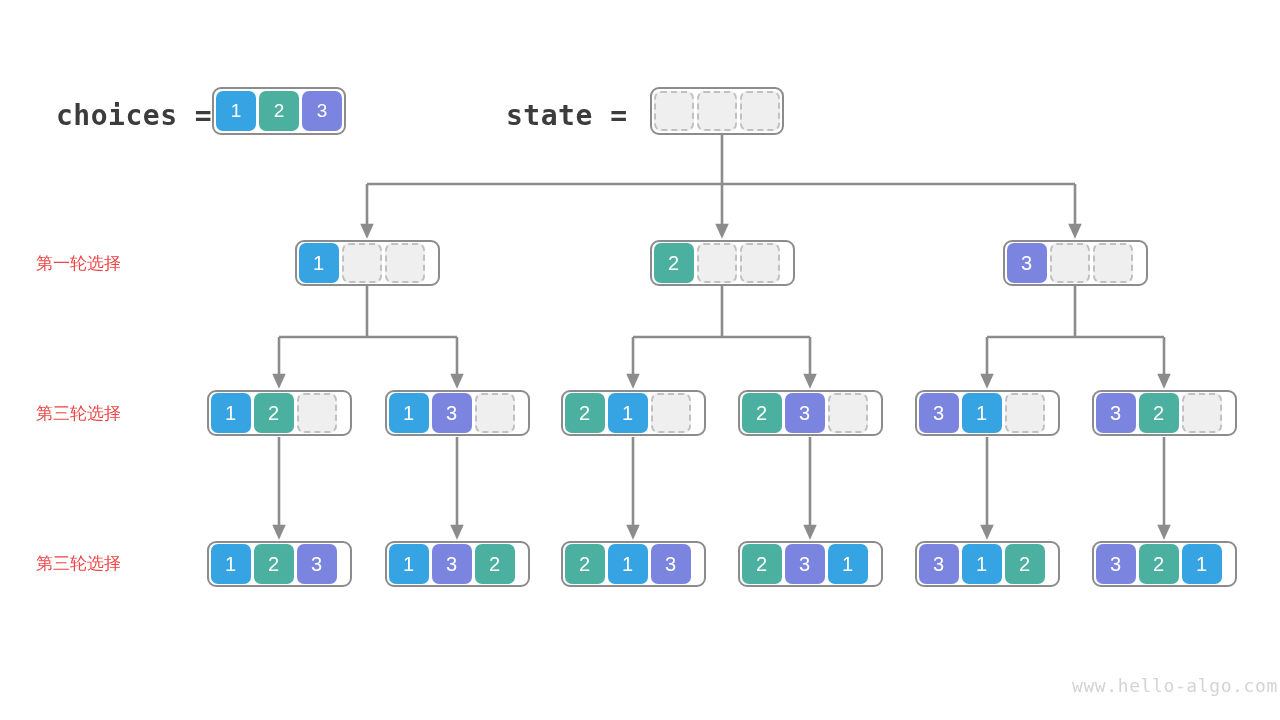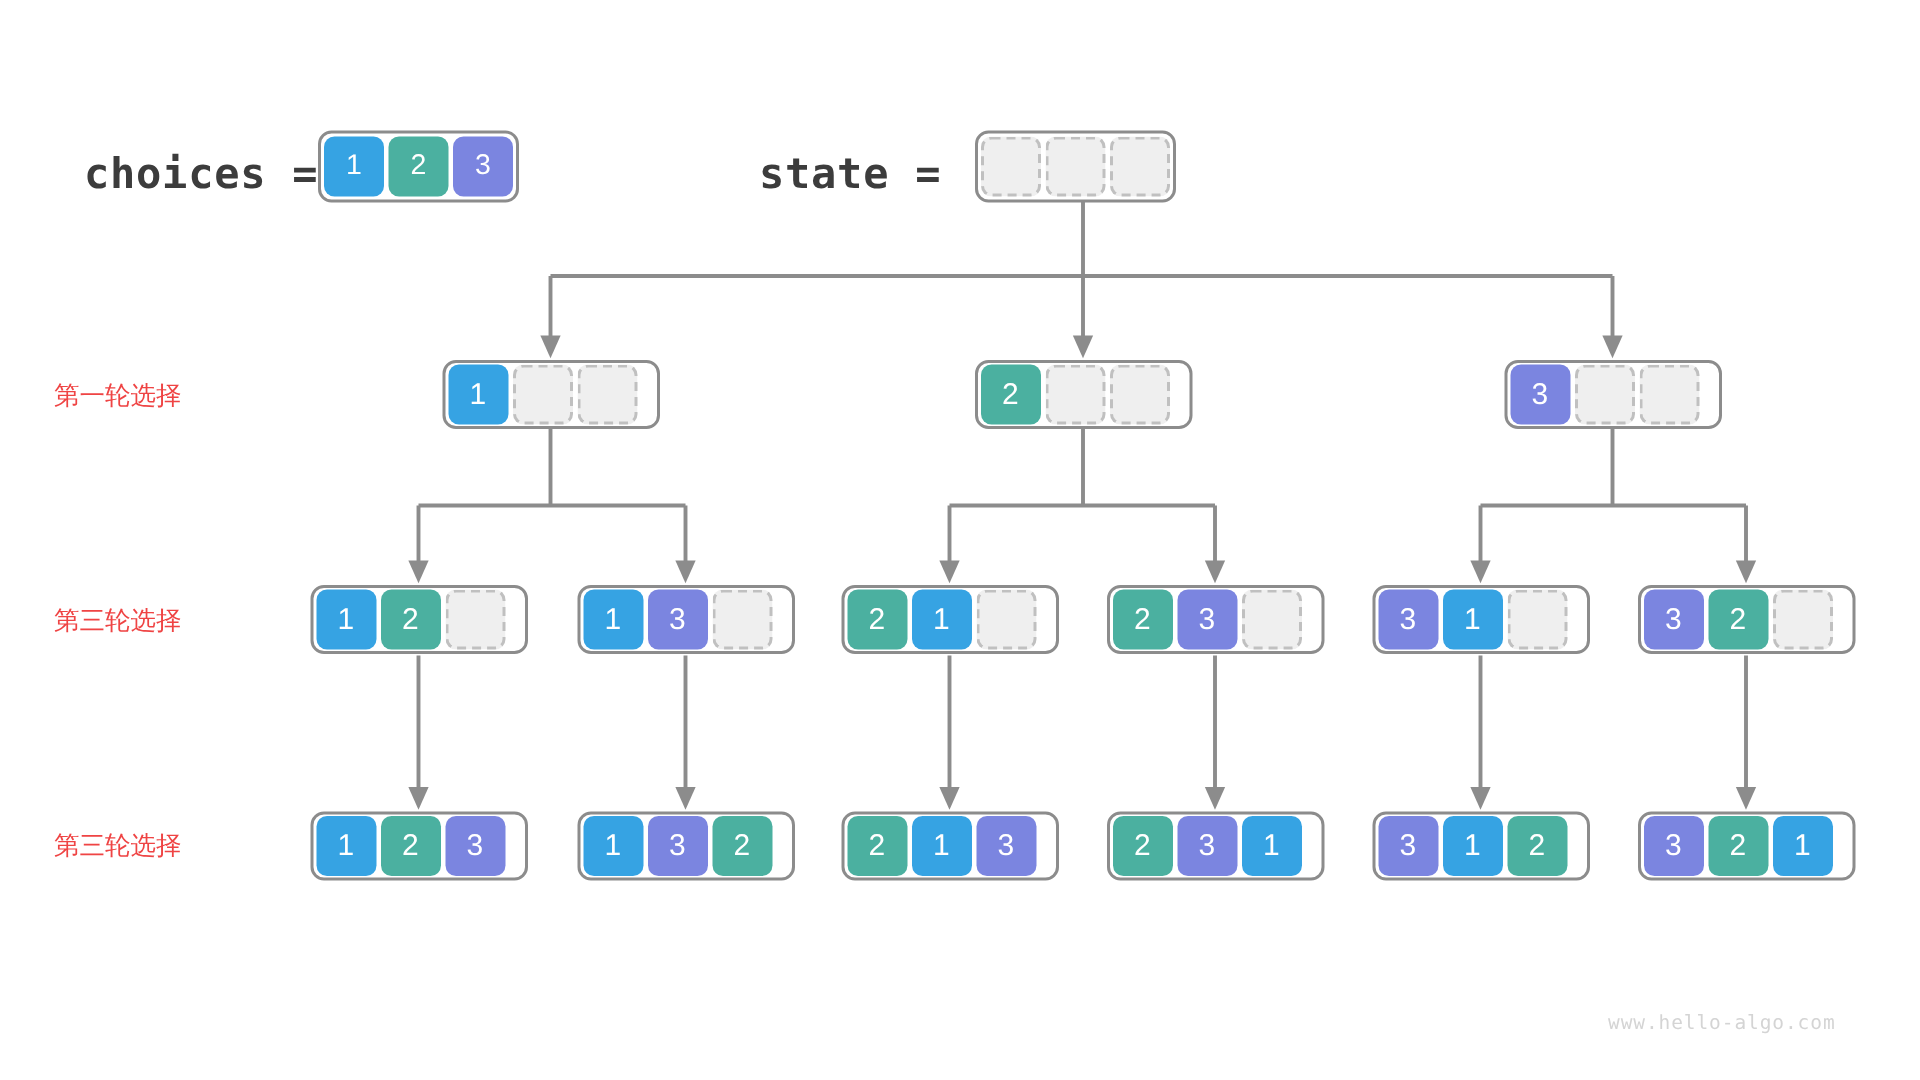--- a/index.html
+++ b/index.html
@@ -74,21 +74,21 @@
   .cell.c2 { background: #4bb0a0; }
   .cell.c3 { background: #7b85e0; }
 
   
   .node.small .cell { font-size: 19px; }
 
   
   .watermark {
     position: absolute;
     font-family: "DejaVu Sans Mono", "Liberation Mono", monospace;
-    font-size: 13px;
+    font-size: 18px;
     color: #d4d4d4;
     letter-spacing: 0.6px;
     white-space: nowrap;
   }
 </style>
 </head>
 <body>
 
 <div id="canvas">
 

